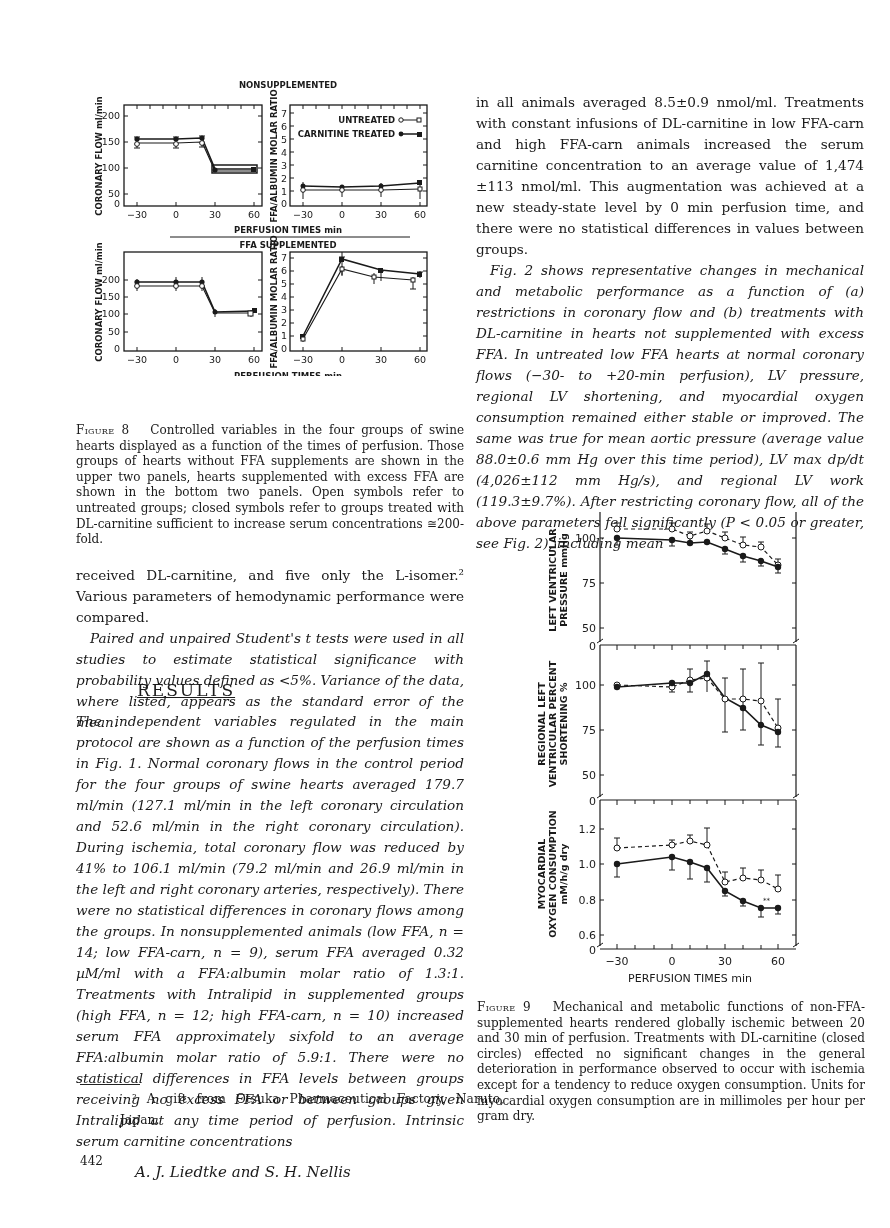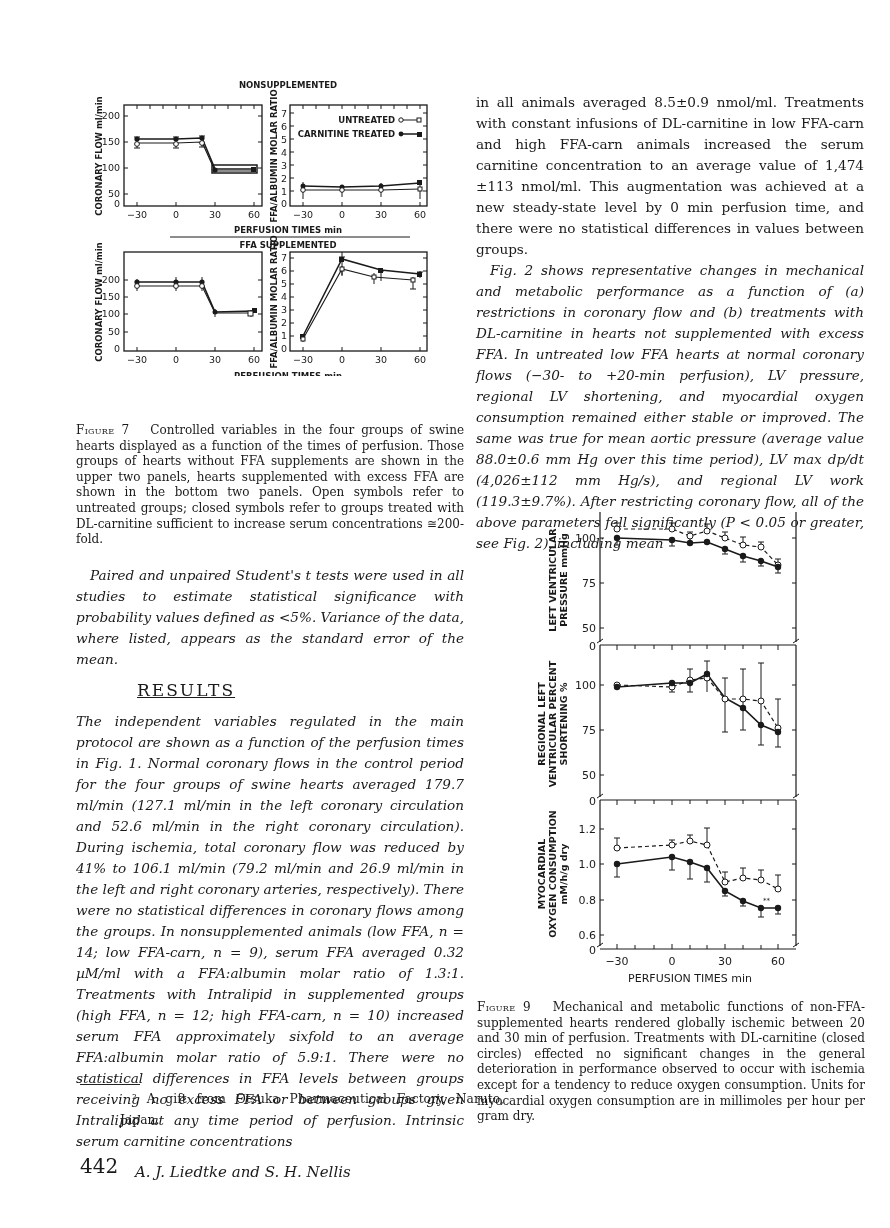--- a/index.html
+++ b/index.html
@@ -5,21 +5,21 @@
   html, body { margin:0; padding:0; background:#fff; }
   body { width:890px; height:1228px; position:relative; overflow:hidden; color:#1a1a1a; font-family:"DejaVu Serif", serif; }
   .abs { position:absolute; }
   .col-text { font-family:"DejaVu Serif", serif; font-size:13.6px; line-height:21px; text-align:justify; }
   .col-text p { margin:0; }
   .indent { text-indent:14px;font-style:italic; }
   .caption { font-family:"DejaVu Serif", serif; font-size:12px; line-height:15.6px; text-align:justify; }
   .caption .fig-label { font-variant:small-caps; letter-spacing:0.3px; }
   .section-head { font-family:"DejaVu Serif", serif; font-size:17px; letter-spacing:2px;text-decoration:underline; }
   .footnote { font-family:"DejaVu Serif", serif; font-size:12.3px; line-height:21px; text-align:justify;margin-left:40px; }
-  .footer-page { font-family:"DejaVu Serif", serif; font-size:20px; }
+  .footer-page { font-family:"DejaVu Serif", serif; font-size:12px; }
   .footer-authors { font-family:"DejaVu Serif", serif; font-style:italic; font-size:15px; }
   .chart-label { font-family:"DejaVu Sans", sans-serif; font-weight:bold; font-size:8.5px; fill:#1a1a1a; }
   .tick-text { font-family:"DejaVu Sans", sans-serif; font-size:9.5px; fill:#1a1a1a; }
   .tick-text2 { font-family:"DejaVu Sans", sans-serif; font-size:11px; fill:#1a1a1a; }
   svg text { dominant-baseline:auto; }
   .fn-rule { border-top:1px solid #222; width:60px; }
 </style>
 </head>
 <body>
 
@@ -275,25 +275,26 @@
       <rect x="221" y="261" width="4" height="4" fill="#fff" stroke="#1a1a1a"></rect>
         <rect x="260" y="191" width="4" height="4" fill="#fff" stroke="#1a1a1a"></rect>
         <rect x="292" y="199" width="4" height="4" fill="#fff" stroke="#1a1a1a"></rect>
         <rect x="331" y="202" width="4" height="4" fill="#fff" stroke="#1a1a1a"></rect>
     </g>
     <text id="f1-xlabel-bottom" x="208" y="303" text-anchor="middle" class="chart-label">PERFUSION TIMES min</text>
   </svg>
 </div>
 
 <div class="abs caption" style="left:76px; top:423px; width:388px;">
-  <span class="fig-label">Figure 7</span>&nbsp;&nbsp;
+  <span class="fig-label">Figure 8</span>&nbsp;&nbsp;
   <span>Controlled variables in the four groups of swine hearts displayed as a function of the times of perfusion. Those groups of hearts without FFA supplements are shown in the upper two panels, hearts supplemented with excess FFA are shown in the bottom two panels. Open symbols refer to untreated groups; closed symbols refer to groups treated with DL-carnitine sufficient to increase serum concentrations ≅200-fold.</span>
 </div>
 
 <div class="abs col-text" style="left:76px; top:565px; width:388px;">
+  <p>received DL-carnitine, and five only the L-isomer.² Various parameters of hemodynamic performance were compared.</p>
   <p class="indent">Paired and unpaired Student's t tests were used in all studies to estimate statistical significance with probability values defined as &lt;5%. Variance of the data, where listed, appears as the standard error of the mean.</p>
 </div>
 
 <div class="abs section-head" style="left:137px; top:680px;">RESULTS</div>
 
 <div class="abs col-text" style="left:76px; top:711px; width:388px;font-style:italic;">
   <p>The independent variables regulated in the main protocol are shown as a function of the perfusion times in Fig. 1. Normal coronary flows in the control period for the four groups of swine hearts averaged 179.7 ml/min (127.1 ml/min in the left coronary circulation and 52.6 ml/min in the right coronary circulation). During ischemia, total coronary flow was reduced by 41% to 106.1 ml/min (79.2 ml/min and 26.9 ml/min in the left and right coronary arteries, respectively). There were no statistical differences in coronary flows among the groups. In nonsupplemented animals (low FFA, n = 14; low FFA-carn, n = 9), serum FFA averaged 0.32 µM/ml with a FFA:albumin molar ratio of 1.3:1. Treatments with Intralipid in supplemented groups (high FFA, n = 12; high FFA-carn, n = 10) increased serum FFA approximately sixfold to an average FFA:albumin molar ratio of 5.9:1. There were no statistical differences in FFA levels between groups receiving no excess FFA or between groups given Intralipid at any time period of perfusion. Intrinsic serum carnitine concentrations</p>
 </div>
 
 <div class="abs fn-rule" style="left:80px; top:1084px;"></div>

